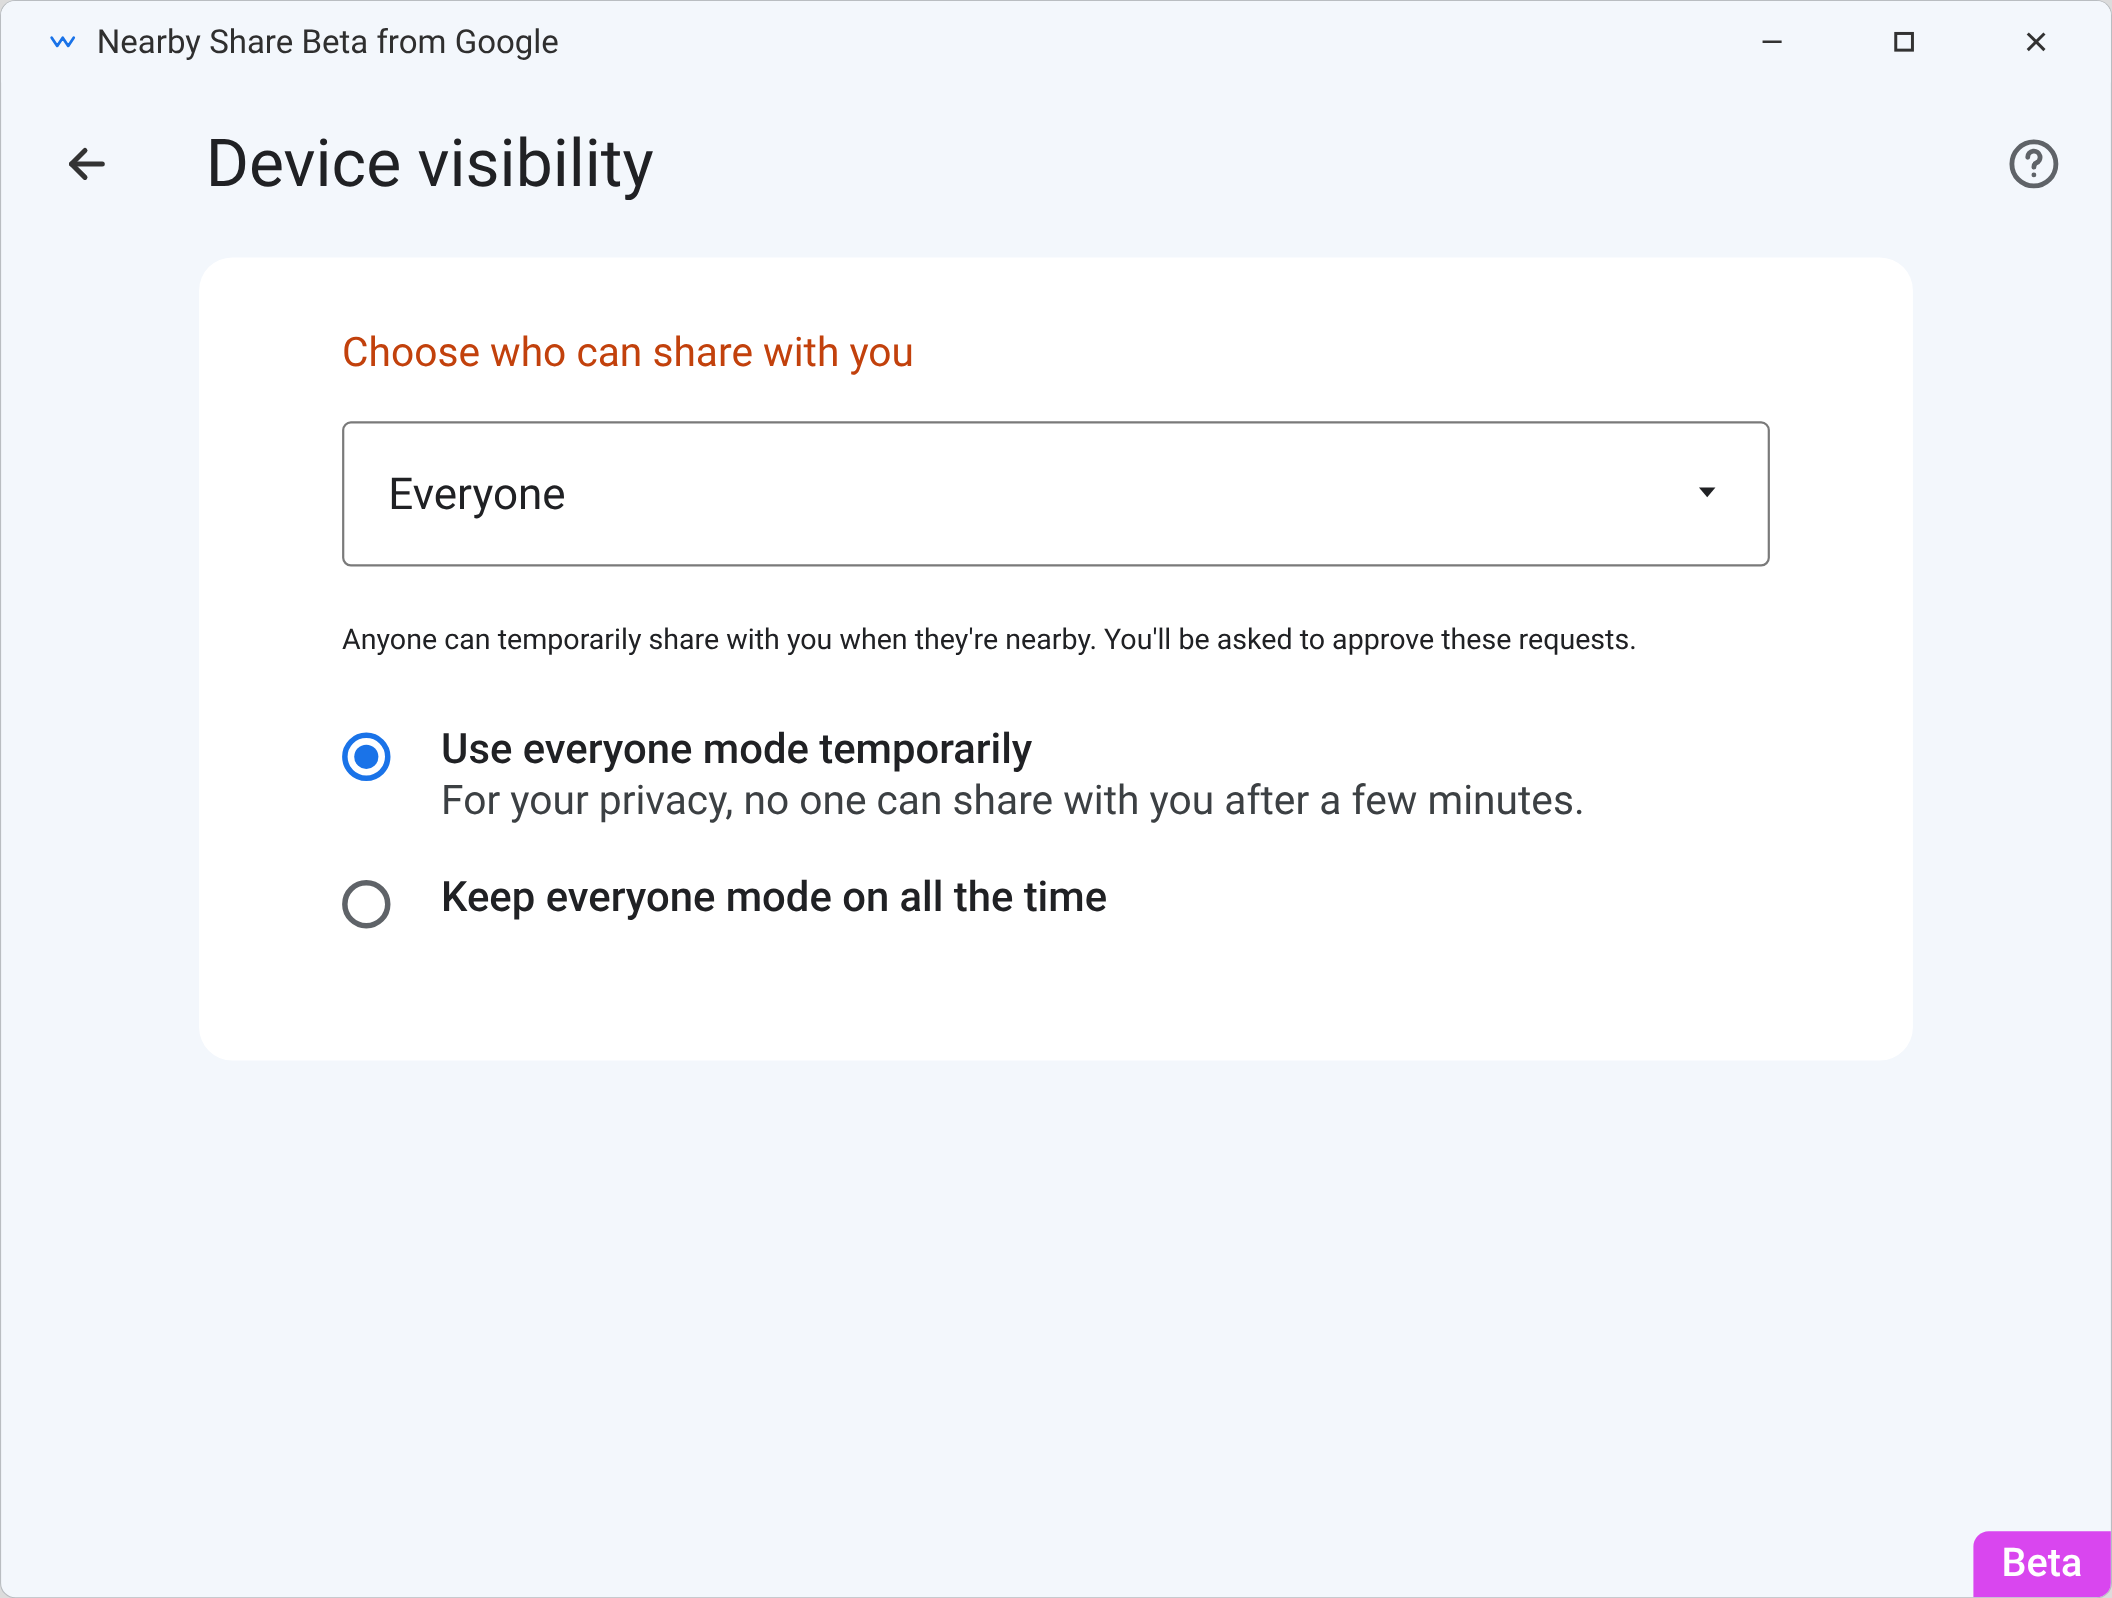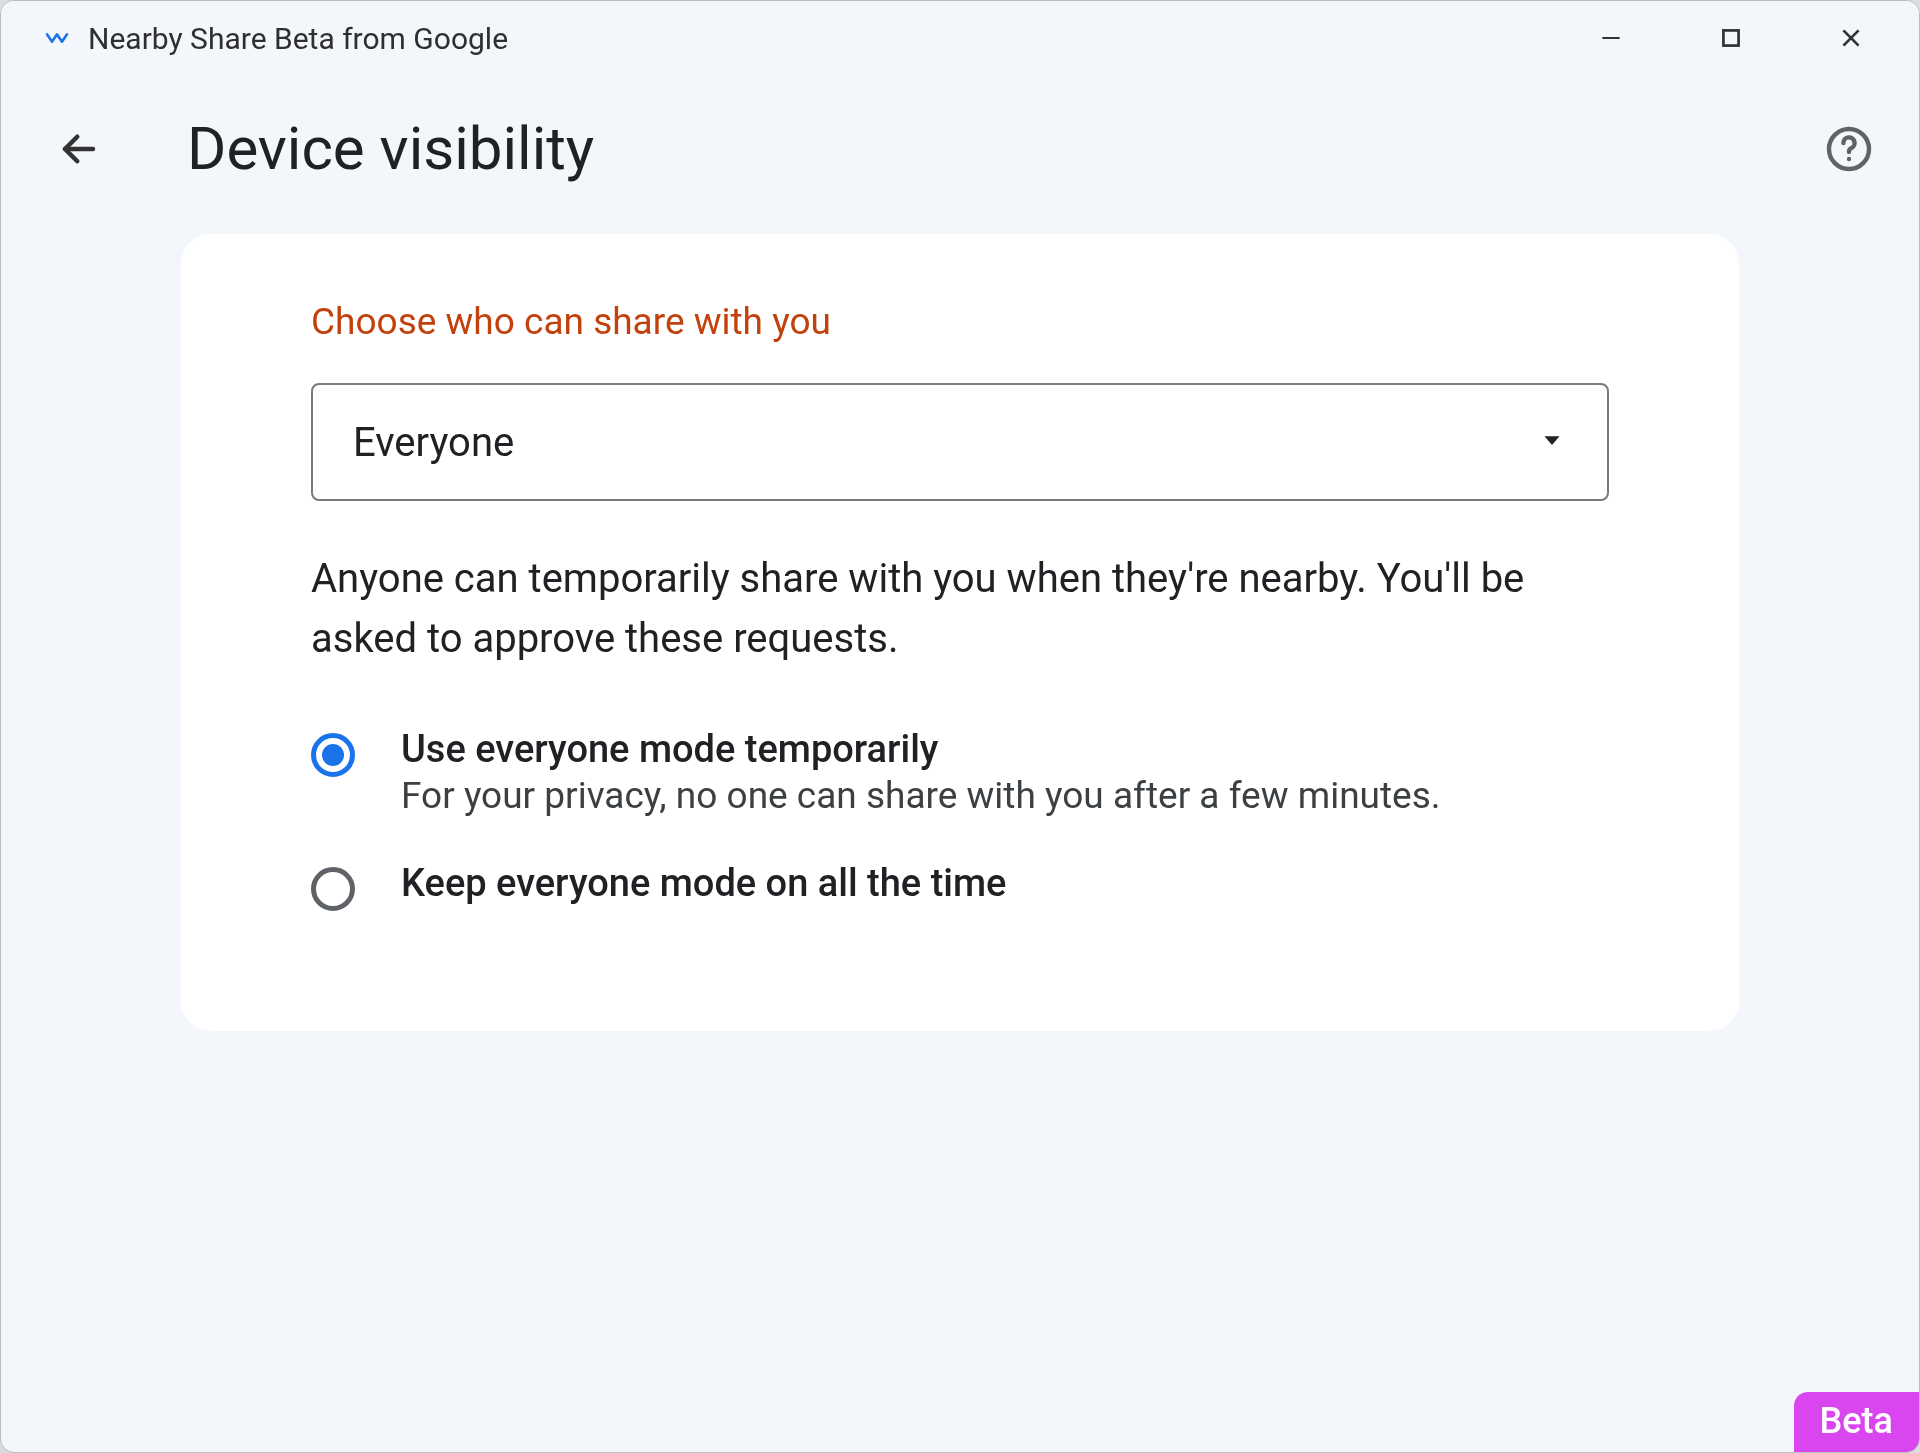--- a/index.html
+++ b/index.html
@@ -83,37 +83,37 @@
 
   .section-label{
     font-size: 37px;
     color:#c2410c;
     margin-bottom: 40px;
   }
 
   .select-box{
     border: 2px solid #7a7a7a;
     border-radius: 8px;
-    height: 118px;
+    height: 132px;
     padding: 17px 40px;
     display:flex;
     align-items:center;
     justify-content:space-between;
     cursor:pointer;
     text-align:center;
   }
   .select-value{
     font-size: 40px;
     color:#202124;
   }
   .select-box .chev{ color:#202124; }
   .select-box .chev svg{ width:30px; height:30px; }
 
   .description{
-    font-size: 40px;
+    font-size: 26px;
     color:#202124;
     line-height: 1.5;
     margin-top: 48px;
     max-width: 1230px;
   }
 
   .radio-group{ margin-top: 48px; }
   .radio-item{
     display:flex;
     align-items:flex-start;

